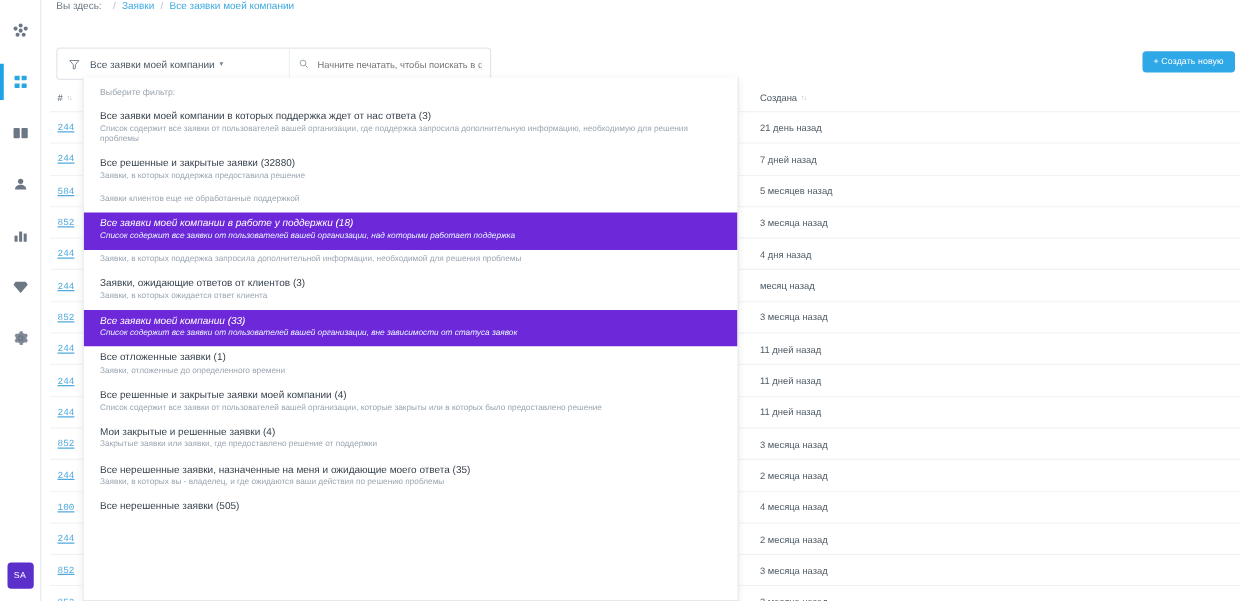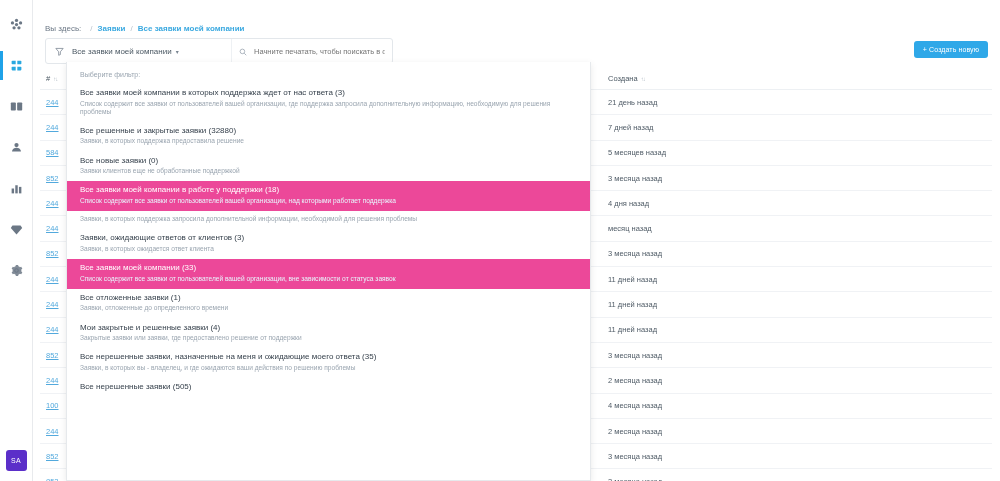--- a/index.html
+++ b/index.html
@@ -31,26 +31,26 @@
   .rail-spacer { flex:1 1 auto; }
   .rail-avatar {
     width:21px; height:21px; border-radius:3px; background:#5b2fc9;
     color:#fff; font-size:7px; display:flex; align-items:center; justify-content:center;
     letter-spacing:.4px; margin-bottom:10px; cursor:pointer;
   }
 
   
   .crumbbar {
     position:absolute; left:33px; top:0; right:0; height:33px;
-    display:flex; align-items:flex-end; padding-left:12px;
+    display:flex; align-items:flex-start; padding-left:12px;
     font-size:8px; color:#6b7785; background:#fff;
   }
   .crumbbar .lead { color:#6b7785; margin-right:4px; }
   .crumbbar .sep { color:#b6bfc9; margin:0 5px; }
-  .crumbbar a { color:#3ba9e0; text-decoration:none; cursor:pointer;font-weight:bold; }
+  .crumbbar a { color:#3ba9e0; text-decoration:none; cursor:pointer; }
 
   
   .filterbar {
     position:absolute; left:45px; top:38px; width:348px; height:26px;
     border:1px solid #e3e7eb; border-radius:3px; background:#fff;
     display:flex; align-items:center; z-index:30;
   }
   .funnel { width:26px; display:flex; align-items:center; justify-content:center; }
   .fb-label {
     font-size:8px; color:#4b5863; white-space:nowrap; cursor:pointer;
@@ -90,21 +90,21 @@
   .c-cli   { width:116px; }
   .c-resp  { width:104px; }
   .c-upd   { width:86px; }
   .c-cre   { width:86px; }
 
   .trow {
     display:flex; align-items:center; height:25.3px;
     border-bottom:1px solid #f0f2f5; font-size:7.5px; color:#4f5b66;
     background:#fff;
   }
-  .trow .idlink { color:#52a9dd; text-decoration:underline; font-size:7.5px; cursor:pointer; }
+  .trow .idlink { color:#52a9dd; text-decoration:underline; font-size:7.5px; cursor:pointer;font-family:Liberation Mono, monospace; }
   .pill {
     width:14px; height:9px; border-radius:5px; background:#49c14e; display:inline-block;
   }
   .respcell { display:flex; align-items:center; gap:5px; }
   .av {
     width:13px; height:13px; border-radius:2px; color:#fff; font-size:5.5px;
     display:flex; align-items:center; justify-content:center; letter-spacing:.2px;
     flex:0 0 auto;
   }
   .rowtext { white-space:nowrap; overflow:hidden; text-overflow:ellipsis; }
@@ -113,21 +113,21 @@
   .dropdown {
     position:absolute; left:66px; top:62px; width:525px; height:419px;
     background:#fff; border:1px solid #e6e9ec; border-top:0;
     box-shadow:0 2px 7px rgba(0,0,0,.09);
     z-index:35; overflow:hidden;
   }
   .dd-head { font-size:7px; color:#9aa5b0; padding:9px 0 6px 13px; }
   .dd-item { padding:4px 13px 6px 13px; cursor:pointer; }
   .dd-item .t { font-size:8px; color:#37424d; margin-bottom:2.5px; }
   .dd-item .d { font-size:6.6px; color:#9aa5b0; line-height:1.25; }
-  .dd-item.sel { background:#ec4899; }
+  .dd-item.sel { background:#6d28d9;font-style:italic; }
   .dd-item.sel .t, .dd-item.sel .d { color:#ffffff; }
   .dd-item.sel .d { color:#e8f6fe; }
 </style>
 </head>
 <body>
 
 <div id="app">
 
   <nav class="rail">
     <div class="rail-item">
@@ -500,21 +500,20 @@
     <div id="ddlist">
         <div class="dd-item">
           <div class="t">Все заявки моей компании в которых поддержка ждет от нас ответа (3)</div>
           <div class="d">Список содержит все заявки от пользователей вашей организации, где поддержка запросила дополнительную информацию, необходимую для решения проблемы</div>
         </div>
         <div class="dd-item">
           <div class="t">Все решенные и закрытые заявки (32880)</div>
           <div class="d">Заявки, в которых поддержка предоставила решение</div>
         </div>
         <div class="dd-item">
-          <div class="t">Все новые заявки (0)</div>
           <div class="d">Заявки клиентов еще не обработанные поддержкой</div>
         </div>
         <div class="dd-item sel">
           <div class="t">Все заявки моей компании в работе у поддержки (18)</div>
           <div class="d">Список содержит все заявки от пользователей вашей организации, над которыми работает поддержка</div>
         </div>
         <div class="dd-item">
           <div class="d">Заявки, в которых поддержка запросила дополнительной информации, необходимой для решения проблемы</div>
         </div>
         <div class="dd-item">
@@ -523,20 +522,24 @@
         </div>
         <div class="dd-item sel">
           <div class="t">Все заявки моей компании (33)</div>
           <div class="d">Список содержит все заявки от пользователей вашей организации, вне зависимости от статуса заявок</div>
         </div>
         <div class="dd-item">
           <div class="t">Все отложенные заявки (1)</div>
           <div class="d">Заявки, отложенные до определенного времени</div>
         </div>
         <div class="dd-item">
+          <div class="t">Все решенные и закрытые заявки моей компании (4)</div>
+          <div class="d">Список содержит все заявки от пользователей вашей организации, которые закрыты или в которых было предоставлено решение</div>
+        </div>
+        <div class="dd-item">
           <div class="t">Мои закрытые и решенные заявки (4)</div>
           <div class="d">Закрытые заявки или заявки, где предоставлено решение от поддержки</div>
         </div>
         <div class="dd-item">
           <div class="t">Все нерешенные заявки, назначенные на меня и ожидающие моего ответа (35)</div>
           <div class="d">Заявки, в которых вы - владелец, и где ожидаются ваши действия по решению проблемы</div>
         </div>
         <div class="dd-item">
           <div class="t">Все нерешенные заявки (505)</div>
         </div>

